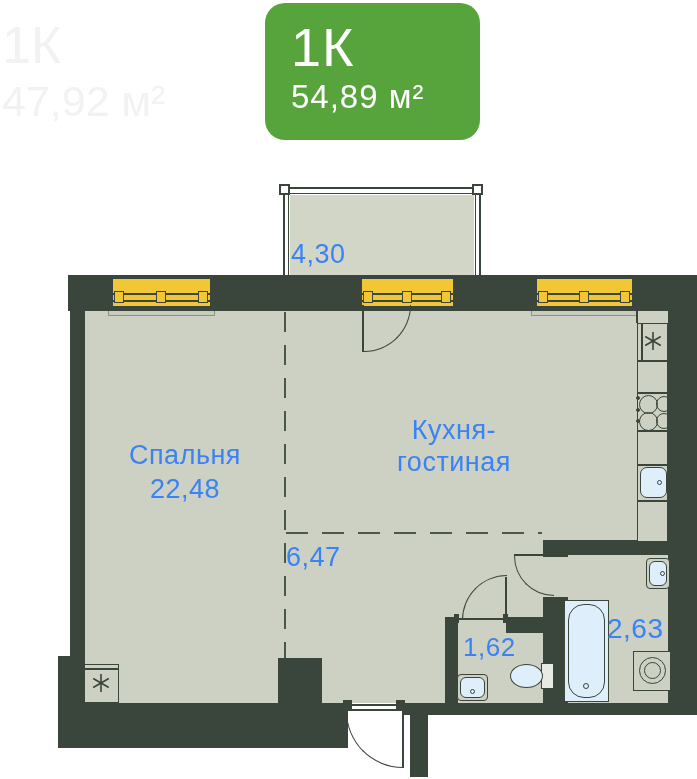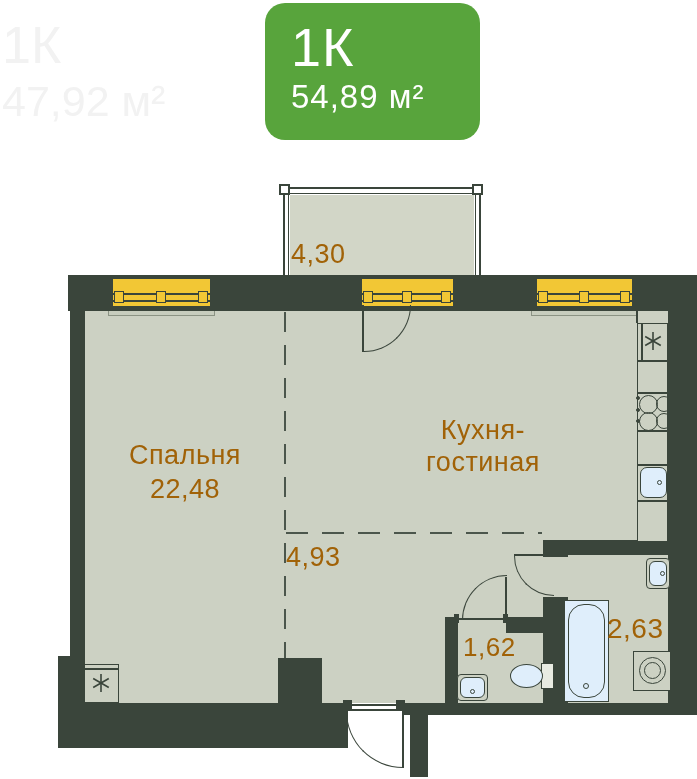--- a/index.html
+++ b/index.html
@@ -26,21 +26,21 @@
   .thin{position:absolute;background:#3a453b;}
   .dashv{position:absolute;width:2px;background:repeating-linear-gradient(180deg,#4b564c 0 20px,transparent 20px 33px);}
   .dashh{position:absolute;height:2px;background:repeating-linear-gradient(90deg,#4b564c 0 22px,transparent 22px 36px);}
   .arc{position:absolute;box-sizing:border-box;border:0 solid #3a453b;background:transparent;}
   .leaf{position:absolute;background:#3a453b;}
   .fix{position:absolute;box-sizing:border-box;border:1.5px solid #3a453b;background:#ccd1c3;}
   .fix-blue{position:absolute;box-sizing:border-box;border:1.5px solid #3a453b;background:#dfeefb;}
   .dot{position:absolute;box-sizing:border-box;border:1.5px solid #3a453b;border-radius:50%;background:transparent;}
   .circle{position:absolute;box-sizing:border-box;border:1.5px solid #3a453b;border-radius:50%;}
   
-  .lbl{position:absolute;color:#a16207;font-size:27px;line-height:34px;letter-spacing:0.5px;}
+  .lbl{position:absolute;color:#3b82f6;font-size:27px;line-height:34px;letter-spacing:0.5px;}
   .lbl-center{text-align:center;}
 </style>
 </head>
 <body>
 
 <div class="canvas">
 
   <div class="wm">
     <div class="wm1">1К</div>
     <div class="wm2">47,92 м²</div>
@@ -176,21 +176,21 @@
   <div class="fix" style="left:457px;top:674px;width:31px;height:27px;border-radius:4px;"></div>
   <div class="fix-blue" style="left:460px;top:677px;width:25px;height:21px;border-radius:6px;"></div>
   <div class="dot" style="left:470px;top:689px;width:5px;height:5px;"></div>
   <div class="fix" style="left:541px;top:663px;width:13px;height:26px;background:#e8ebe2;"></div>
   <div class="fix-blue" style="left:510px;top:664px;width:33px;height:24px;border-radius:50%;"></div>
 
   <div class="lbl lbl-center" style="left:95px;top:438px;width:180px;">
     <div>Спальня</div>
     <div>22,48</div>
   </div>
-  <div class="lbl lbl-center" style="left:383px;top:414px;width:200px;line-height:32px;text-align:center;">
+  <div class="lbl lbl-center" style="left:354px;top:414px;width:200px;line-height:32px;text-align:center;">
     <div>Кухня-</div>
     <div>гостиная</div>
   </div>
-  <div class="lbl" style="left:286px;top:540px;">4,93</div>
+  <div class="lbl" style="left:286px;top:540px;">6,47</div>
   <div class="lbl" style="left:463px;top:630px;font-size:26px;">1,62</div>
   <div class="lbl" style="left:607px;top:612px;font-size:28px;">2,63</div>
 
 </div>
 
 </body></html>

